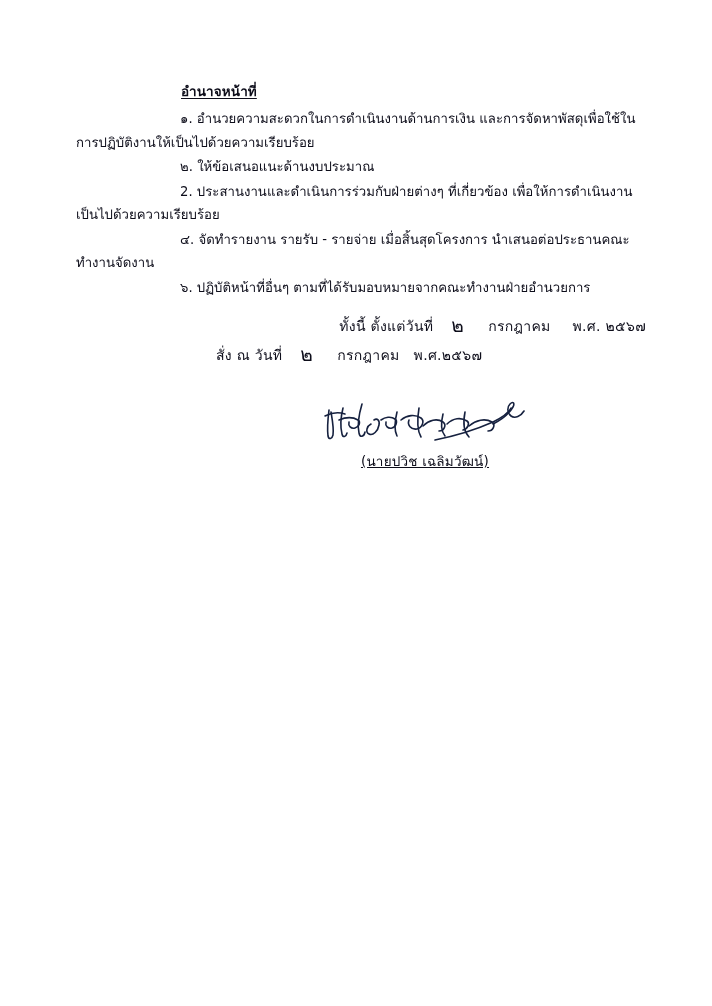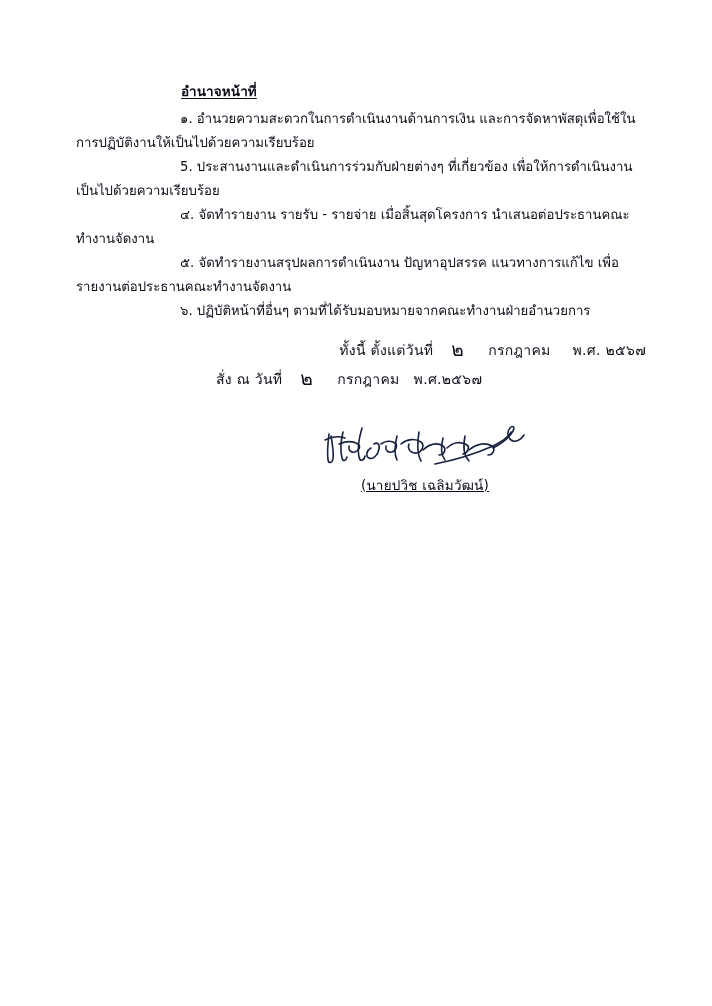--- a/index.html
+++ b/index.html
@@ -97,23 +97,23 @@
 </style>
 </head>
 <body>
 
 <div class="page">
   <div class="doc-body">
 
     <div class="heading">อำนาจหน้าที่</div>
 
     <p class="para"><span class="indent"></span><span>๑. อำนวยความสะดวกในการดำเนินงานด้านการเงิน และการจัดหาพัสดุเพื่อใช้ในการปฏิบัติงานให้เป็นไปด้วยความเรียบร้อย</span></p>
-    <p class="para"><span class="indent"></span><span>5. ประสานงานและดำเนินการร่วมกับฝ่ายต่างๆ ที่เกี่ยวข้อง เพื่อให้การดำเนินงานเป็นไปด้วยความเรียบร้อย</span></p>
+    <p class="para"><span class="indent"></span><span>๒. ให้ข้อเสนอแนะด้านงบประมาณ</span></p>
+    <p class="para"><span class="indent"></span><span>2. ประสานงานและดำเนินการร่วมกับฝ่ายต่างๆ ที่เกี่ยวข้อง เพื่อให้การดำเนินงานเป็นไปด้วยความเรียบร้อย</span></p>
     <p class="para"><span class="indent"></span><span>๔. จัดทำรายงาน รายรับ - รายจ่าย เมื่อสิ้นสุดโครงการ นำเสนอต่อประธานคณะทำงานจัดงาน</span></p>
-    <p class="para"><span class="indent"></span><span>๕. จัดทำรายงานสรุปผลการดำเนินงาน ปัญหาอุปสรรค แนวทางการแก้ไข เพื่อรายงานต่อประธานคณะทำงานจัดงาน</span></p>
     <p class="para"><span class="indent"></span><span>๖. ปฏิบัติหน้าที่อื่นๆ ตามที่ได้รับมอบหมายจากคณะทำงานฝ่ายอำนวยการ</span></p>
 
     <div class="effective-line">
       <span>ทั้งนี้ ตั้งแต่วันที่</span><span class="sp-1"></span><span class="big-num">๒</span><span class="sp-2"></span><span>กรกฎาคม</span><span class="sp-2"></span><span>พ.ศ. ๒๕๖๗</span>
     </div>
 
     <div class="order-line">
       <span>สั่ง  ณ  วันที่</span><span class="sp-1"></span><span class="big-num">๒</span><span class="sp-2"></span><span>กรกฎาคม</span><span class="sp-3"></span><span>พ.ศ.๒๕๖๗</span>
     </div>
 

